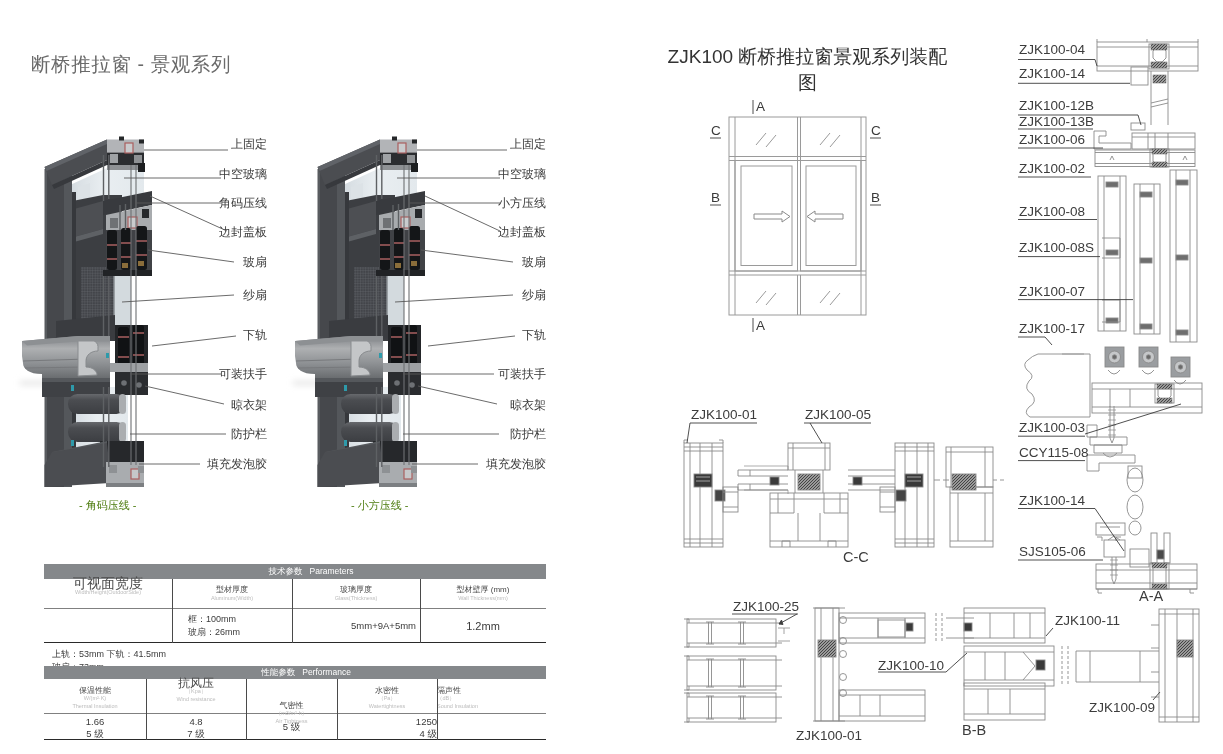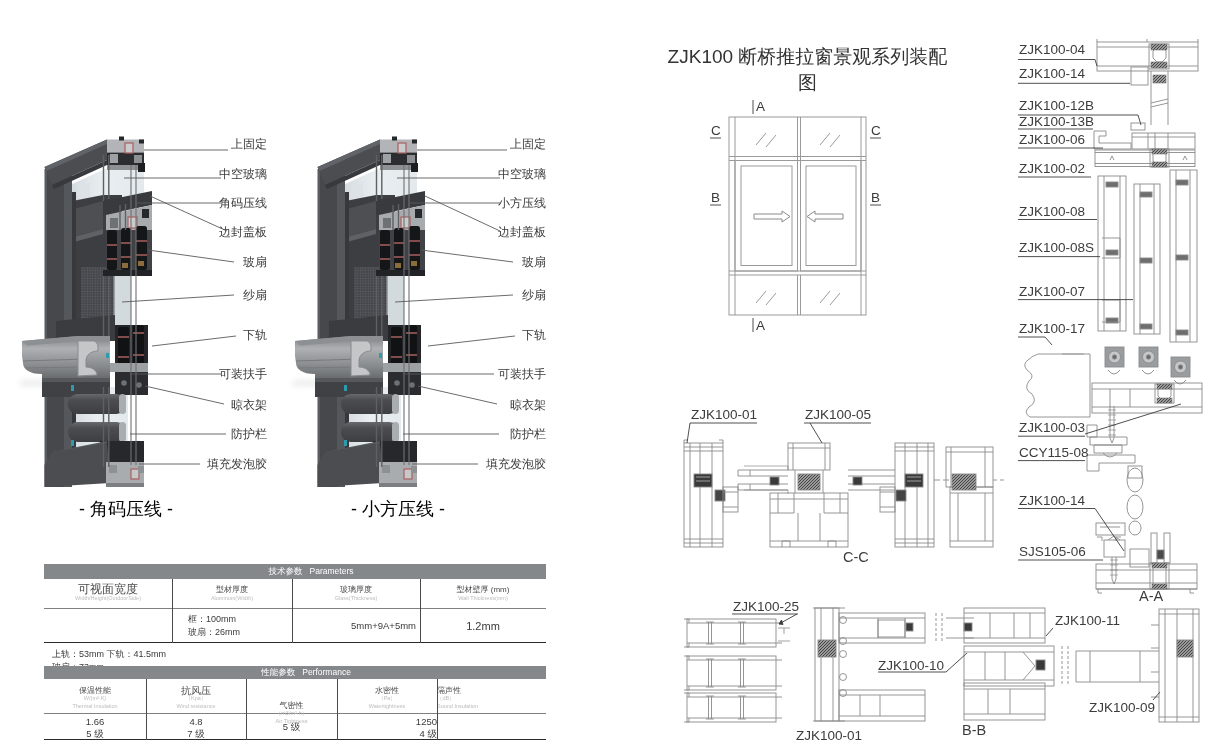--- a/index.html
+++ b/index.html
@@ -1,22 +1,23 @@
 <!DOCTYPE html>
 <html><head><meta charset="utf-8">
 <style>
 *{margin:0;padding:0;box-sizing:border-box;}
 html,body{width:1223px;height:754px;background:#fff;font-family:"Liberation Sans",sans-serif;}
 #page{position:relative;width:1223px;height:754px;overflow:hidden;background:#fff;}
 .abs{position:absolute;}
 .lbl{position:absolute;font-size:12px;color:#3a3a3a;text-align:right;white-space:nowrap;line-height:1;}
-.cap{position:absolute;font-size:18px;color:#000000;white-space:nowrap;line-height:1;}
+.cap{position:absolute;font-size:11px;color:#4d7c0f;white-space:nowrap;line-height:1;}
 </style></head>
 <body>
 <div id="page">
+<div class="abs" style="left:31px;top:51px;font-size:19.5px;color:#6a6a6a;letter-spacing:0.6px;">断桥推拉窗 - 景观系列</div>
 <div class="abs" style="left:660px;top:44px;width:295px;text-align:center;font-size:19px;color:#333;">ZJK100 断桥推拉窗景观系列装配图</div>
 <div class="lbl" style="right:956px;top:138px;">上固定</div>
 <div class="lbl" style="right:677px;top:138px;">上固定</div>
 <div class="lbl" style="right:956px;top:168px;">中空玻璃</div>
 <div class="lbl" style="right:677px;top:168px;">中空玻璃</div>
 <div class="lbl" style="right:956px;top:197px;">角码压线</div>
 <div class="lbl" style="right:677px;top:197px;">小方压线</div>
 <div class="lbl" style="right:956px;top:226px;">边封盖板</div>
 <div class="lbl" style="right:677px;top:226px;">边封盖板</div>
 <div class="lbl" style="right:956px;top:256px;">玻扇</div>
@@ -32,21 +33,21 @@
 <div class="lbl" style="right:956px;top:428px;">防护栏</div>
 <div class="lbl" style="right:677px;top:428px;">防护栏</div>
 <div class="lbl" style="right:956px;top:458px;">填充发泡胶</div>
 <div class="lbl" style="right:677px;top:458px;">填充发泡胶</div>
 <div class="cap" style="left:79px;top:500px;">- 角码压线 -</div>
 <div class="cap" style="left:351px;top:500px;">- 小方压线 -</div>
 <div class="abs" style="left:44px;top:564px;width:502px;">
       <div style="height:15px;background:#85888b;color:#fff;font-size:8.5px;text-align:center;line-height:15px;padding-left:32px;">技术参数&nbsp;&nbsp;&nbsp;Parameters</div>
       <div style="position:relative;height:30px;border-bottom:1px solid #808080;">
         <div style="position:absolute;left:0px;top:0;width:128px;text-align:center;">
-          <div style="font-size:12px;color:#4a4a4a;padding-top:6px;line-height:9px;">可视面宽度</div>
+          <div style="font-size:14px;color:#4a4a4a;line-height:9px;">可视面宽度</div>
           <div style="font-size:5.5px;color:#bcbcbc;line-height:8px;">Width/Height(OutdoorSide)</div>
         </div>
         <div style="position:absolute;left:128px;top:0;width:120px;text-align:center;">
           <div style="font-size:8px;color:#4a4a4a;padding-top:6px;line-height:9px;">型材厚度</div>
           <div style="font-size:5.5px;color:#bcbcbc;line-height:8px;">Aluminum(Width)</div>
         </div>
         <div style="position:absolute;left:248px;top:0;width:128px;text-align:center;">
           <div style="font-size:8px;color:#4a4a4a;padding-top:6px;line-height:9px;">玻璃厚度</div>
           <div style="font-size:5.5px;color:#bcbcbc;line-height:8px;">Glass(Thickness)</div>
         </div>
@@ -69,21 +70,21 @@
       </div>
     </div>
     <div class="abs" style="left:44px;top:666px;width:502px;">
       <div style="height:13px;background:#85888b;color:#fff;font-size:8.5px;text-align:center;line-height:13px;padding-left:22px;">性能参数&nbsp;&nbsp;&nbsp;Performance</div>
       <div style="position:relative;height:35px;border-bottom:1px solid #808080;">
         <div style="position:absolute;left:0px;top:0;width:102px;text-align:center;">
           <div style="font-size:8px;color:#4a4a4a;padding-top:7px;line-height:9px;">保温性能</div>
           <div style="font-size:5.5px;color:#bcbcbc;line-height:7.5px;">W/(m²·K)<br>Thermal Insulation</div>
         </div>
         <div style="position:absolute;left:102px;top:0;width:100px;text-align:center;">
-          <div style="font-size:10px;color:#4a4a4a;padding-top:7px;line-height:9px;">抗风压</div>
+          <div style="font-size:12px;color:#4a4a4a;line-height:9px;">抗风压</div>
           <div style="font-size:5.5px;color:#bcbcbc;line-height:7.5px;">（Kpa）<br>Wind resistance</div>
         </div>
         <div style="position:absolute;left:202px;top:0;width:91px;text-align:center;">
           <div style="font-size:8px;color:#4a4a4a;padding-top:22px;line-height:9px;">气密性</div>
           <div style="font-size:5.5px;color:#bcbcbc;line-height:7.5px;">（m3/m²·h）<br>Air Tightness</div>
         </div>
         <div style="position:absolute;left:293px;top:0;width:100px;text-align:center;">
           <div style="font-size:8px;color:#4a4a4a;padding-top:7px;line-height:9px;">水密性</div>
           <div style="font-size:5.5px;color:#bcbcbc;line-height:7.5px;">（Pa）<br>Watertightness</div>
         </div>

